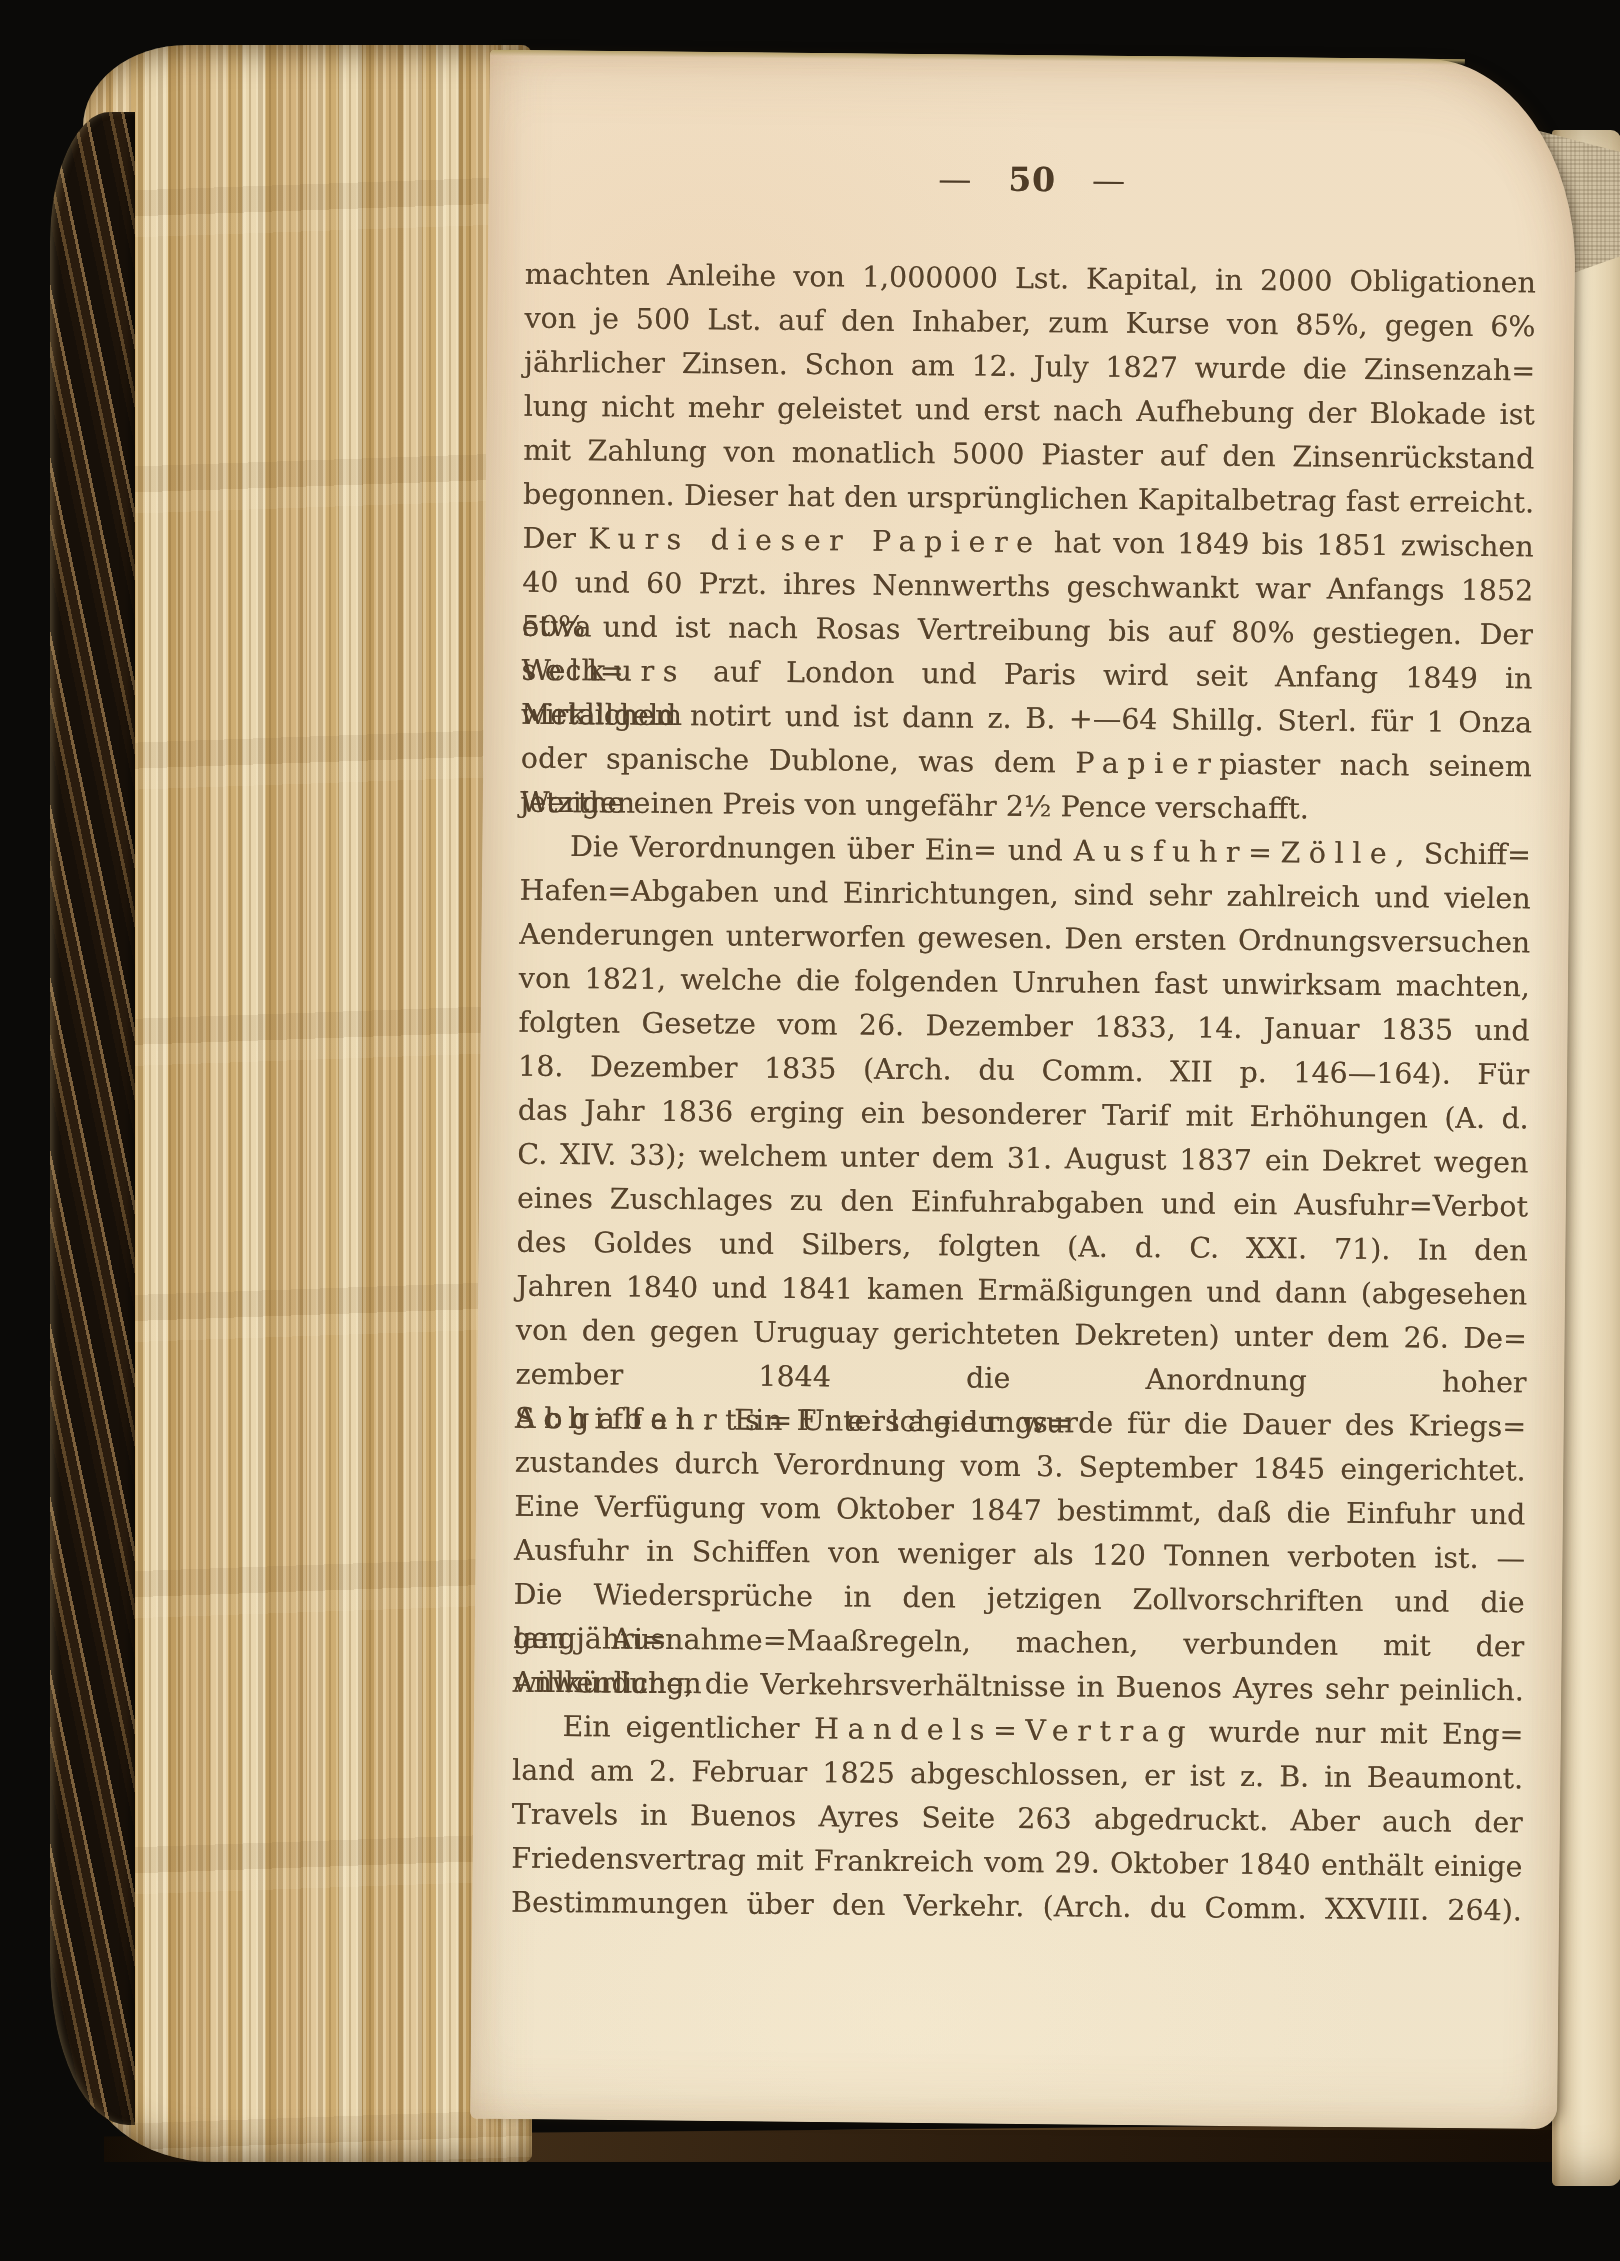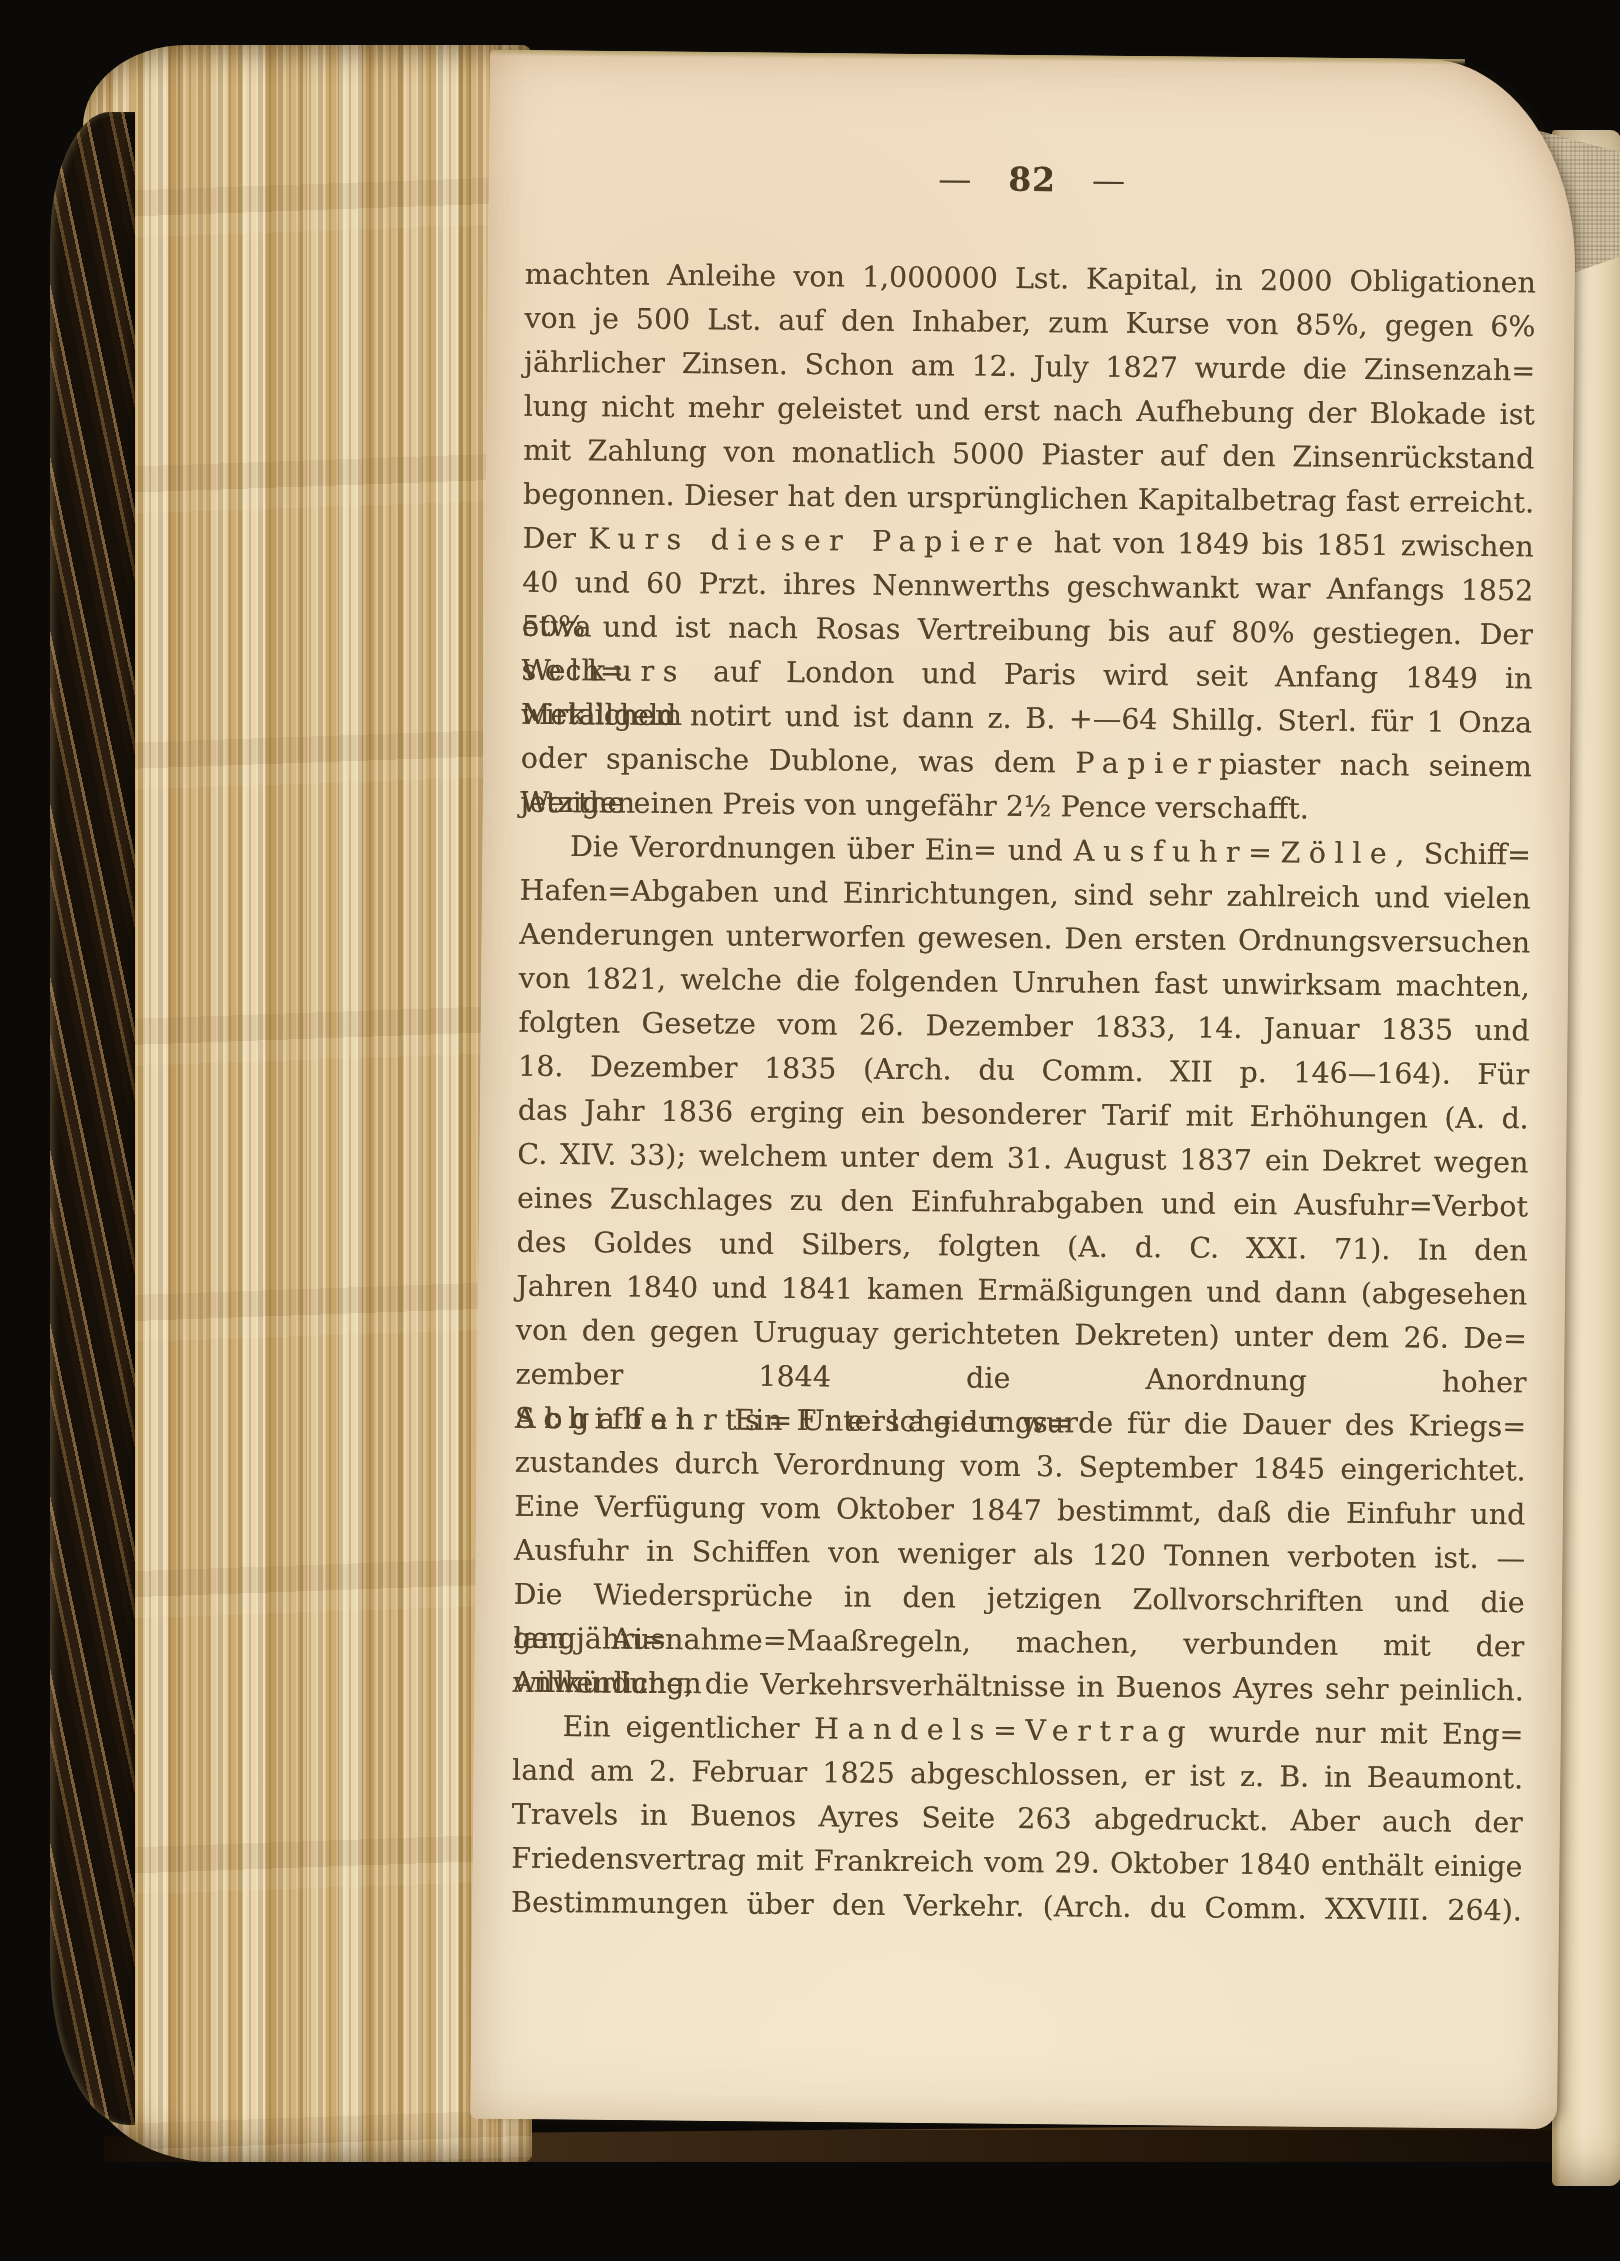--- a/index.html
+++ b/index.html
@@ -132,21 +132,21 @@
 
   <div class="cloth-corner"></div>
 
   <div class="fore-edge"></div>
 
   <div class="cover-edge"></div>
 
   <div class="page">
 
     <div class="page-header">
-      <span class="dash">—</span><span>82</span><span class="dash">—</span>
+      <span class="dash">—</span><span>50</span><span class="dash">—</span>
     </div>
 
     <div class="text-block">
         <div class="line">machten Anleihe von 1,000000 Lst. Kapital, in 2000 Obligationen</div>
         <div class="line">von je 500 Lst. auf den Inhaber, zum Kurse von 85%, gegen 6%</div>
         <div class="line">jährlicher Zinsen. Schon am 12. July 1827 wurde die Zinsenzah=</div>
         <div class="line">lung nicht mehr geleistet und erst nach Aufhebung der Blokade ist</div>
         <div class="line">mit Zahlung von monatlich 5000 Piaster auf den Zinsenrückstand</div>
         <div class="line">begonnen. Dieser hat den ursprünglichen Kapitalbetrag fast erreicht.</div>
         <div class="line">Der <span class="sp">Kurs dieser Papiere</span> hat von 1849 bis 1851 zwischen</div>

